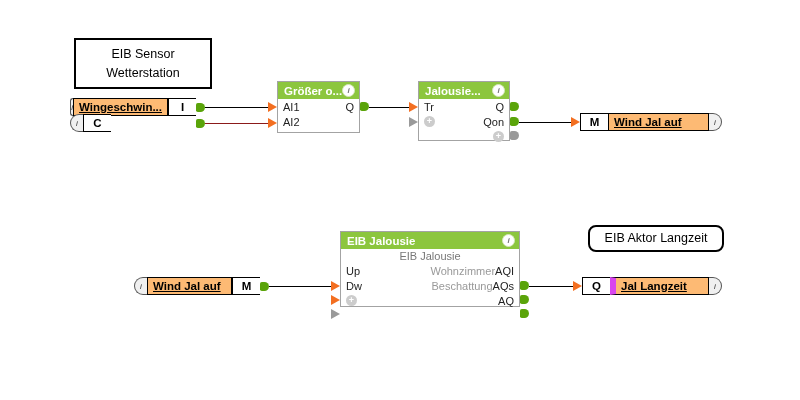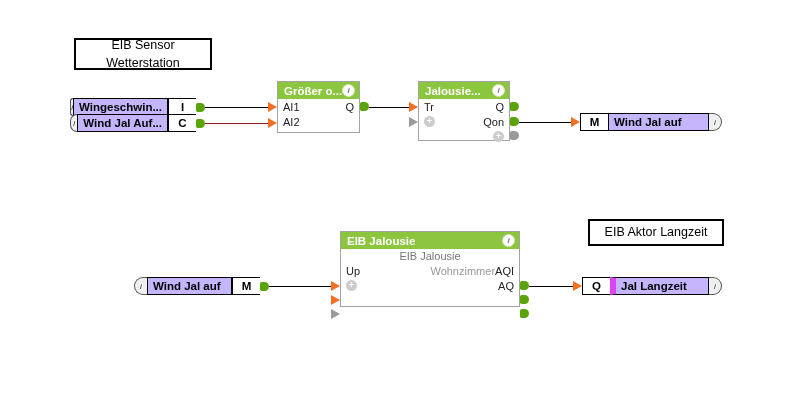--- a/index.html
+++ b/index.html
@@ -69,22 +69,23 @@
     border: 1px solid #000000;
     box-sizing: border-box;
     display: flex;
     align-items: center;
     padding: 0 5px;
     background: #f0f0f0;
     font-weight: bold;
     white-space: nowrap;
   }
   .pill-seg.name {
-    background: #c4b5fd;
+    background: #fdba74;
     flex: 1 1 auto;
+    text-decoration: underline;
   }
   .pill-seg.key {
     background: #ffffff;
     justify-content: center;
     width: 28px;
     flex: 0 0 28px;
     border-left: none;
   }
   .pill-seg.key-first {
     border-right: none;
@@ -188,39 +189,38 @@
     height: 1px;
     background: #000000;
   }
   .wire.red { background: #8b1a1a; }
 </style>
 </head>
 <body>
 
 <div id="canvas">
 
-  <div class="title-box" style="left:74px; top:38px; width:138px; height:32px;">
+  <div class="title-box" style="left:74px; top:38px; width:138px; height:51px;">
     <span>EIB Sensor</span>
     <span>Wetterstation</span>
   </div>
 
-  <div class="title-box" style="left:588px; top:219px; width:136px; height:27px;">
+  <div class="title-box" style="left:588px; top:225px; width:136px; height:27px;border-radius:8px;">
     <span>EIB Aktor Langzeit</span>
   </div>
 
   <div class="io-pill" style="left:70px; top:98px; width:126px;">
     <span class="pill-cap left">i</span>
     <span class="pill-seg name">Wingeschwin...</span>
     <span class="pill-seg key key-first">I</span>
   </div>
   <div class="dot-out" style="left:196px; top:103px;"></div>
 
   <div class="io-pill" style="left:70px; top:114px; width:126px;">
     <span class="pill-cap left">i</span>
-    <span class="pill-seg name">Wind Jal Auf...</span>
     <span class="pill-seg key key-first">C</span>
   </div>
   <div class="dot-out" style="left:196px; top:119px;"></div>
 
   <div class="wire" style="left:205px; top:107px; width:66px;"></div>
   <div class="wire red" style="left:205px; top:123px; width:66px;"></div>
 
   <div class="arrow-in" style="left:268px; top:102px;"></div>
   <div class="arrow-in" style="left:268px; top:118px;"></div>
 
@@ -297,20 +297,25 @@
       <span class="info-dot">i</span>
     </div>
     <div class="fb-sub">EIB Jalousie</div>
     <div class="fb-body">
       <div class="fb-row">
         <span class="lbl-in">Up</span>
         <span class="lbl-mid">Wohnzimmer</span>
         <span class="lbl-out">AQI</span>
       </div>
       <div class="fb-row">
+        <span class="lbl-in">Dw</span>
+        <span class="lbl-mid">Beschattung</span>
+        <span class="lbl-out">AQs</span>
+      </div>
+      <div class="fb-row">
         <span class="plus">+</span>
         <span class="lbl-mid"></span>
         <span class="lbl-out">AQ</span>
       </div>
     </div>
   </div>
   <div class="dot-out" style="left:520px; top:281px;"></div>
   <div class="dot-out" style="left:520px; top:295px;"></div>
   <div class="dot-out" style="left:520px; top:309px;"></div>
 

